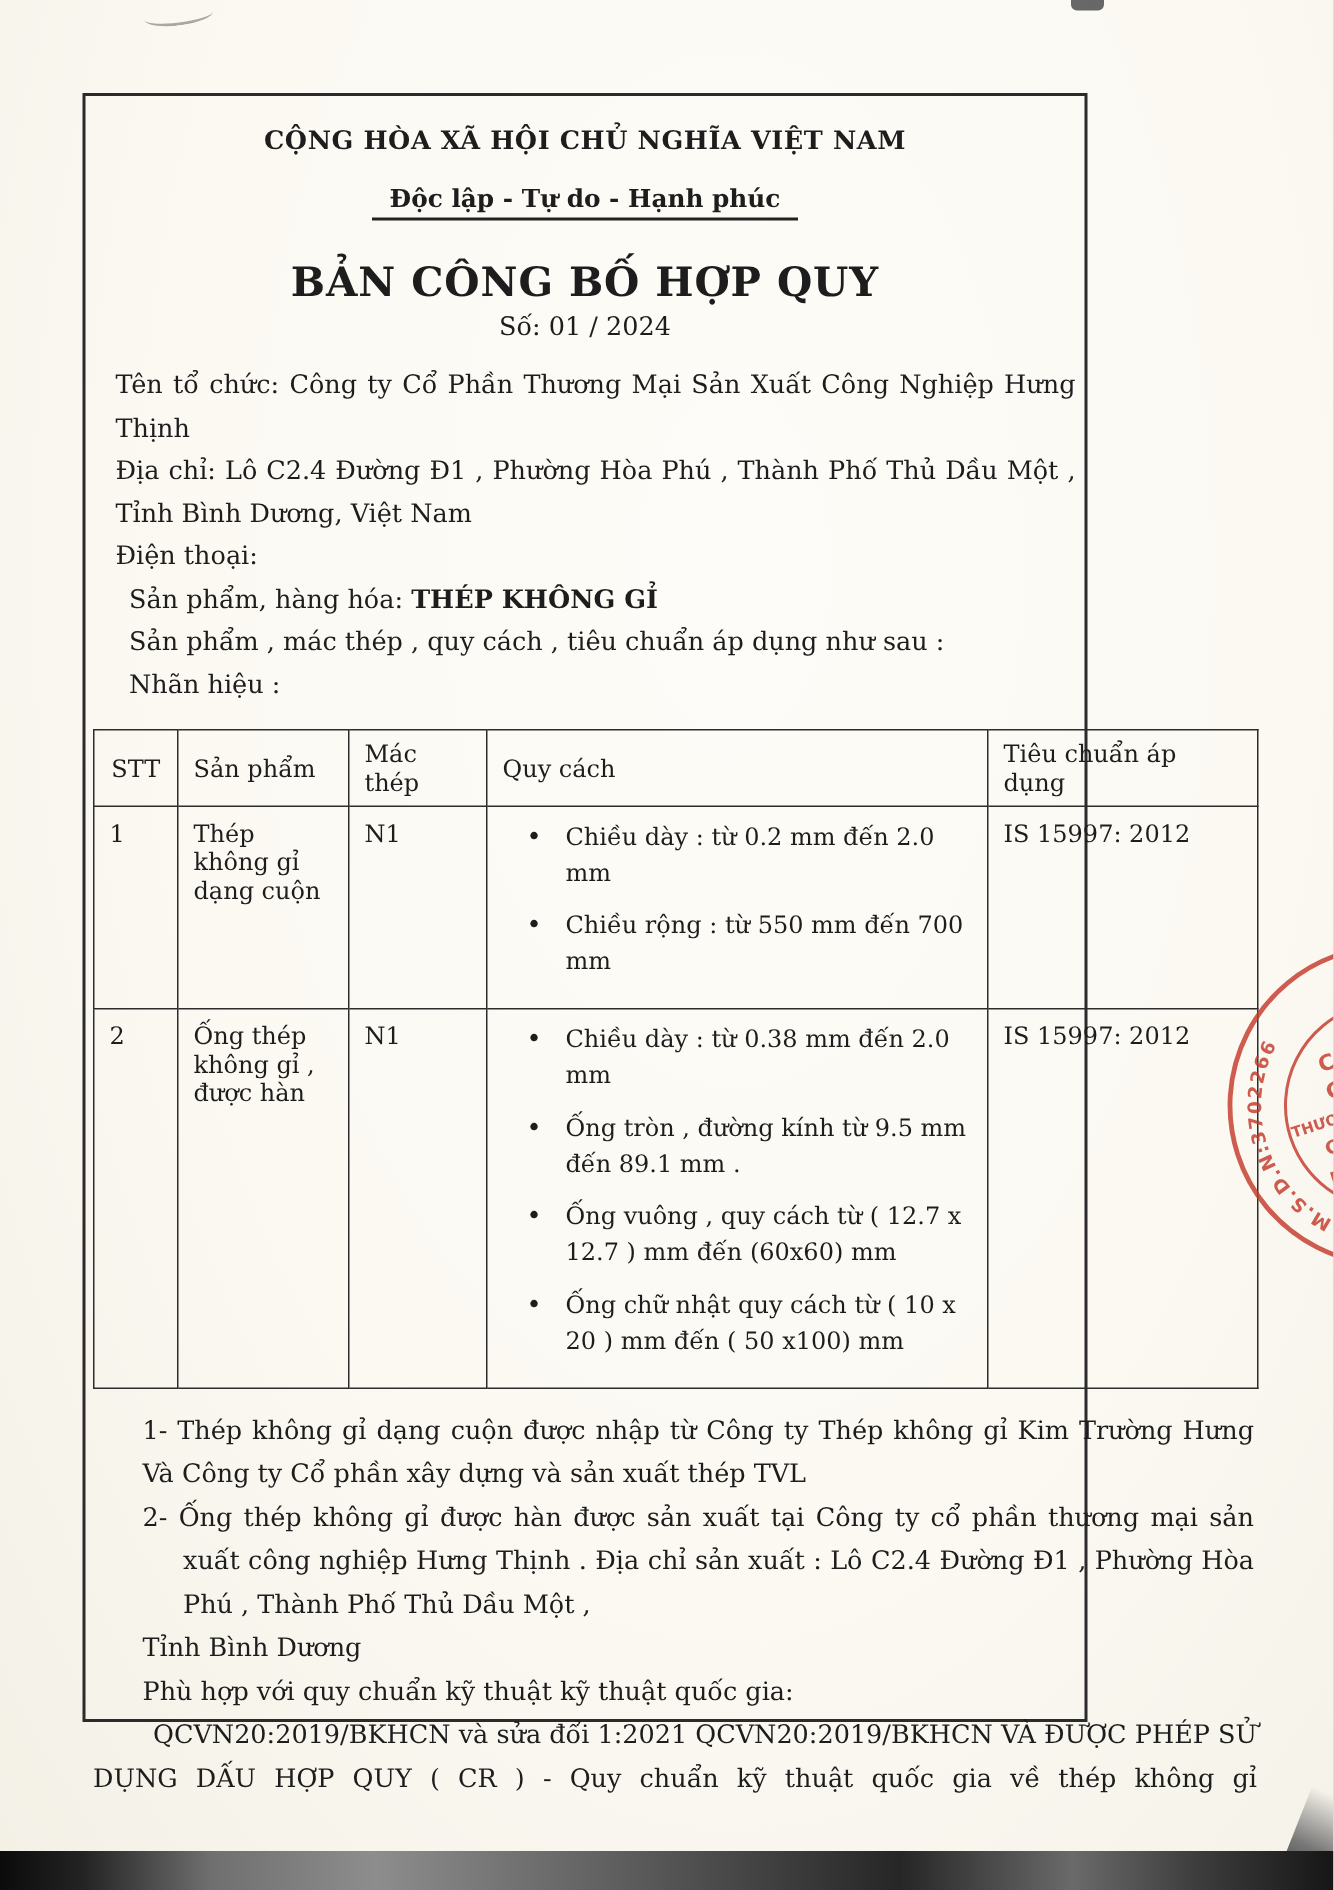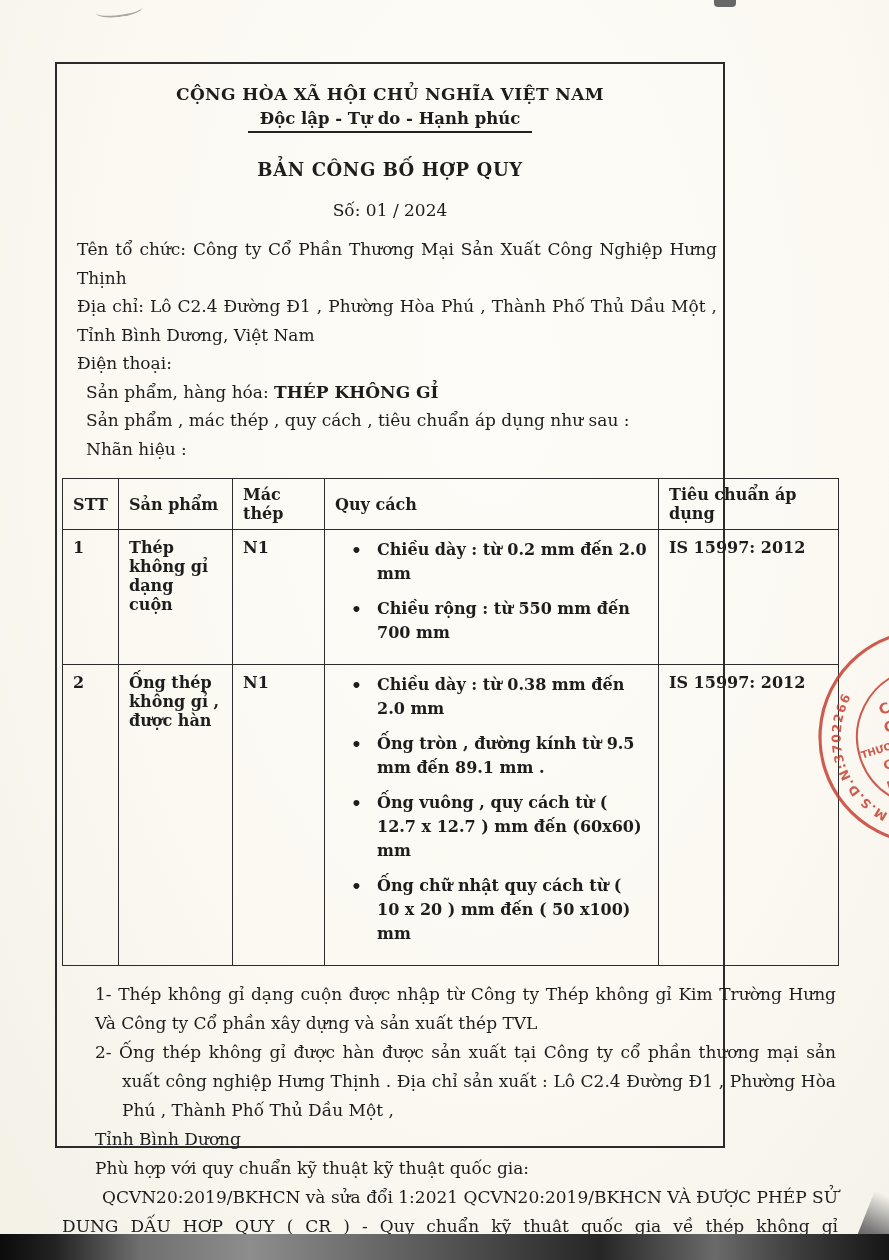--- a/index.html
+++ b/index.html
@@ -14,28 +14,28 @@
     color:#1d1d1d;
   }
   .frame{
     position:absolute;left:55px;top:62px;
     width:670px;height:1086px;
     border:2px solid #2b2b2b;
     box-sizing:border-box;
     padding:12px 0 0 0;
   }
   .country{margin-top:8px;text-align:center;font-weight:bold;font-size:17px;letter-spacing:.4px;}
-  .motto{display:table;margin:5px auto 0;font-weight:bold;font-size:16.5px;border-bottom:2.5px solid #222;padding:0 12px 3px;}
-  .doc-title{margin:26px 0 0;text-align:center;font-weight:bold;font-size:18px;letter-spacing:.6px;}
-  .doc-no{margin-top:20px;text-align:center;font-size:17px;}
+  .motto{display:table;margin:19px auto 0;font-weight:bold;font-size:16.5px;border-bottom:2.5px solid #222;padding:0 12px 3px;}
+  .doc-title{margin:26px 0 0;text-align:center;font-weight:bold;font-size:27px;letter-spacing:.6px;}
+  .doc-no{margin-top:4px;text-align:center;font-size:17px;}
   .para{margin:0 6px 0 20px;font-size:17px;line-height:28.5px;text-align:justify;}
   .first{margin-top:15px;}
   .ind{padding-left:9px;}
   .spec-table{border-collapse:collapse;margin:15px 0 0 5px;width:776px;table-layout:fixed;font-size:16px;}
-  .spec-table th,.spec-table td{border:1.6px solid #2c2c2c;vertical-align:top;padding:8px 10px;text-align:left;font-weight:bold;}
+  .spec-table th,.spec-table td{border:1.6px solid #2c2c2c;vertical-align:top;padding:8px 10px;text-align:left;font-weight:normal;}
   .spec-table thead th{height:22px;vertical-align:middle;padding:6px 10px;}
   .spec-table thead th.c-stt{text-align:center;padding:6px 4px;}
   tr.r1{height:97px;}
   tr.r2{height:238px;}
   .c-stt{text-align:center;}
   .c-mac{padding-left:30px;}
   .c-sp{text-align:justify;}
   .bullet{display:flex;line-height:24px;margin:0 0 11px 16px;}
   .bullet .dot{width:26px;flex:none;font-size:17px;}
   .bullet .txt{flex:1;}

